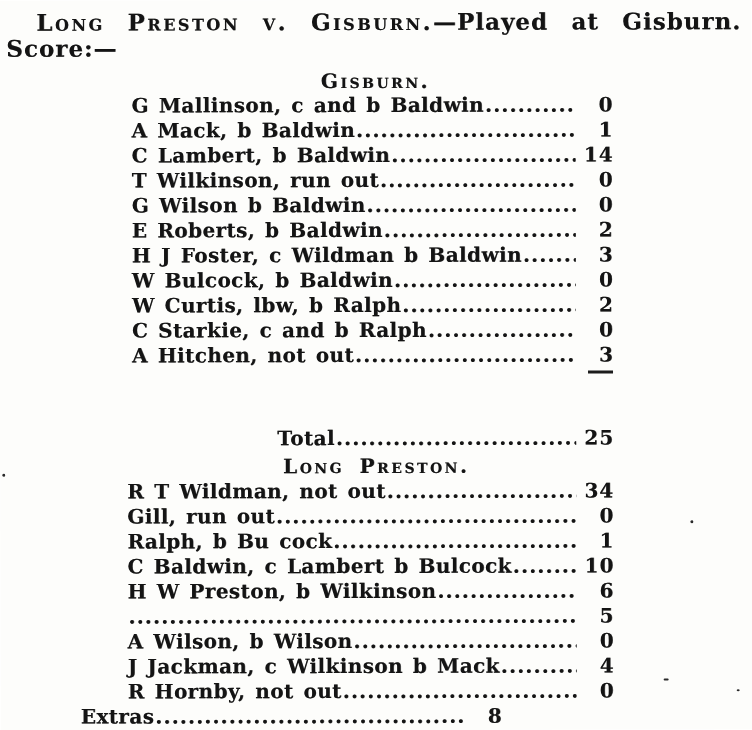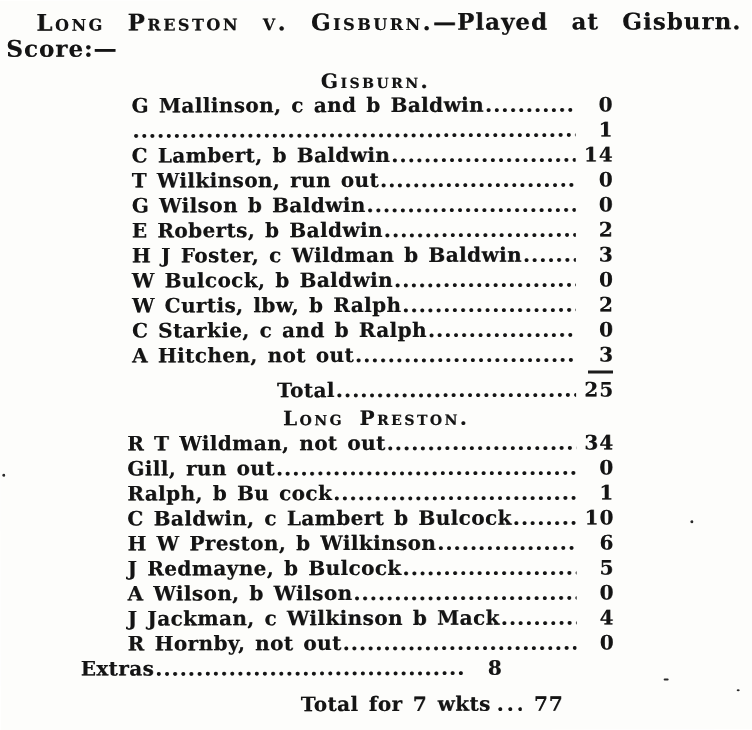--- a/index.html
+++ b/index.html
@@ -112,21 +112,21 @@
   .grand-total-row {
     display: flex;
     align-items: flex-start;
     font-size: 20px;
     line-height: 25px;
     margin: 11px 0 0 300px;
     width: 263px;
     word-spacing: 3px;
   }
   .grand-total-row .leader { letter-spacing: 3px; margin: 0 6px; }
-  .total-label { white-space: nowrap; letter-spacing: 0.4px; }
+  .total-label { white-space: nowrap; letter-spacing: 0.4px; margin-top: 48px; }
 
   
   .ink-speck {
     position: absolute;
     background: #2a2a2a;
     border-radius: 50%;
   }
   .speck-a { left: 2px;  top: 473px; width: 3px; height: 3px; }
   .speck-b { left: 690px; top: 521px; width: 3px; height: 3px; }
   .speck-c { left: 663px; top: 679px; width: 5px; height: 2px; border-radius: 1px; }
@@ -146,20 +146,21 @@
 
   <div class="innings innings-gisburn">
     <div class="team-heading gisburn">Gisburn.</div>
     <div class="rows">
       <div class="row">
         <span class="batsman">G Mallinson, c and b Baldwin</span>
           <span class="leader">..........................................................................................</span>
           <span class="runs">0</span>
       </div>
       <div class="row">
+        <span class="batsman">A Mack, b Baldwin</span>
           <span class="leader">..........................................................................................</span>
           <span class="runs">1</span>
       </div>
       <div class="row">
         <span class="batsman">C Lambert, b Baldwin</span>
           <span class="leader">..........................................................................................</span>
           <span class="runs">14</span>
       </div>
       <div class="row">
         <span class="batsman">T Wilkinson, run out</span>
@@ -234,21 +235,20 @@
         <span class="batsman">C Baldwin, c Lambert b Bulcock</span>
           <span class="leader">..........................................................................................</span>
           <span class="runs">10</span>
       </div>
       <div class="row">
         <span class="batsman">H W Preston, b Wilkinson</span>
           <span class="leader">..........................................................................................</span>
           <span class="runs">6</span>
       </div>
       <div class="row">
-        <span class="batsman">J Redmayne, b Bulcock</span>
           <span class="leader">..........................................................................................</span>
           <span class="runs">5</span>
       </div>
       <div class="row">
         <span class="batsman">A Wilson, b Wilson</span>
           <span class="leader">..........................................................................................</span>
           <span class="runs">0</span>
       </div>
       <div class="row">
         <span class="batsman">J Jackman, c Wilkinson b Mack</span>

